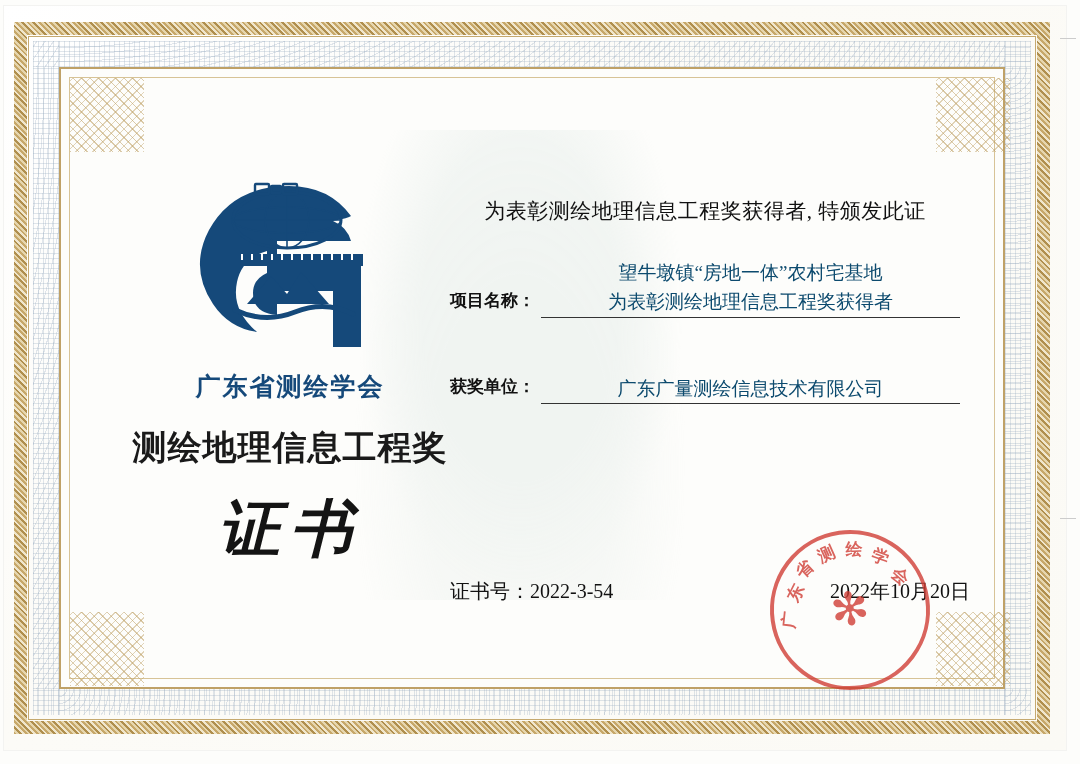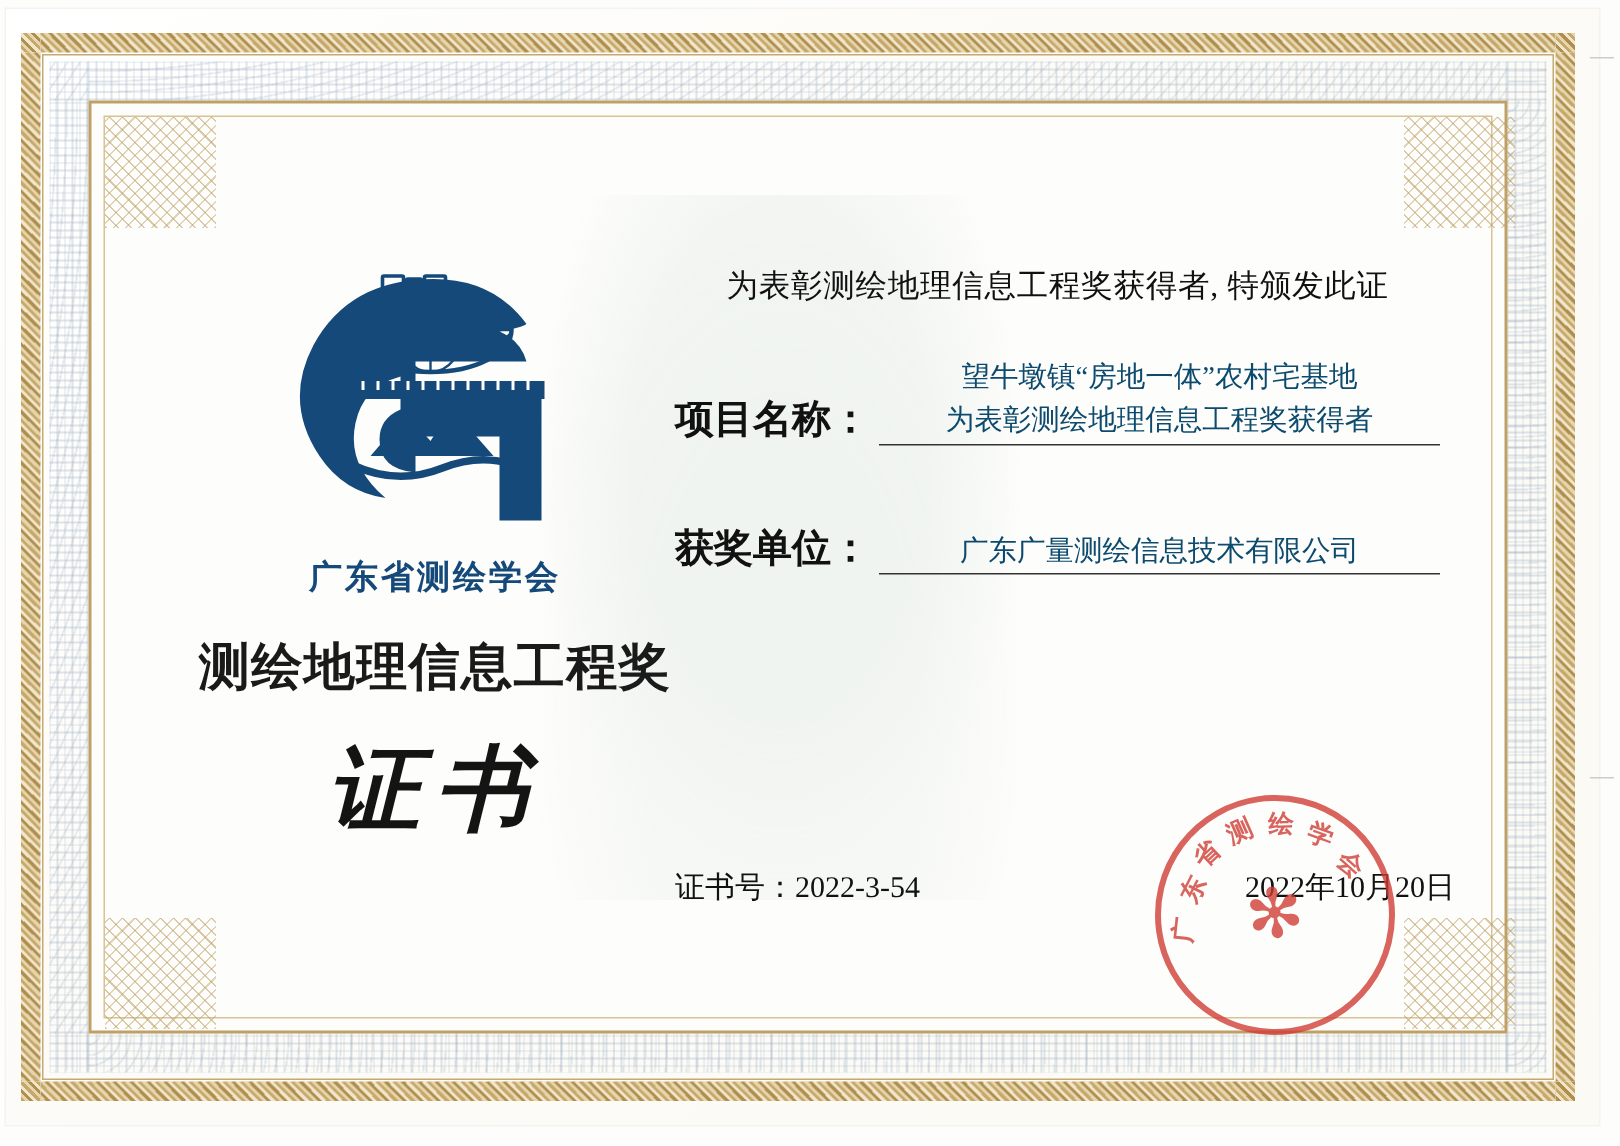--- a/index.html
+++ b/index.html
@@ -124,21 +124,21 @@
   }
   .logo-wrap {
     width: 230px;
     height: 210px;
     margin: 0 auto;
     position: relative;
   }
   .society-name {
     margin-top: 2px;
     font-family: "Liberation Serif", "DejaVu Serif", serif;
-    font-size: 22px;
+    font-size: 25px;
     letter-spacing: 2px;
     color: #15497a;
     font-weight: bold;
   }
   .award-title {
     margin-top: 22px;
     font-size: 34px;
     font-weight: bold;
     letter-spacing: 1px;
     color: #1a1a1a;
@@ -159,28 +159,29 @@
     position: absolute;
     left: 380px; top: 98px;
     width: 510px;
   }
   .headline {
     font-size: 21px;
     color: #111;
     letter-spacing: 0.5px;
     white-space: nowrap;
     text-align: center;
+    margin-top: 21px;
   }
   .field-row {
     display: flex;
     align-items: flex-end;
     margin-top: 34px;
   }
   .field-label {
-    font-size: 26px;
+    font-size: 17px;
     font-weight: bold;
     color: #111;
     white-space: nowrap;
     line-height: 30px;
     padding-bottom: 2px;
   }
   .field-value-wrap {
     flex: 1;
     margin-left: 6px;
     position: relative;

